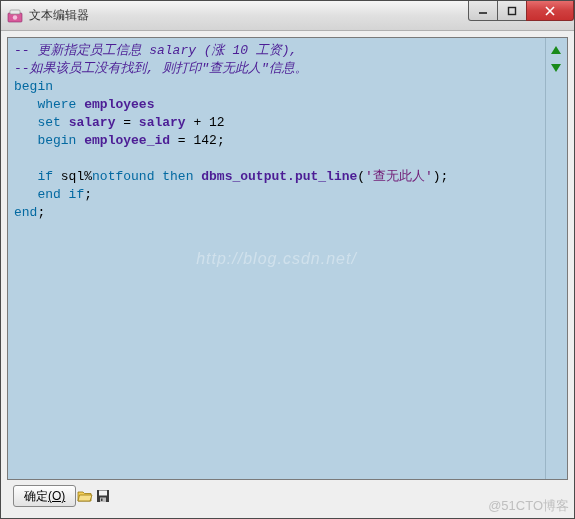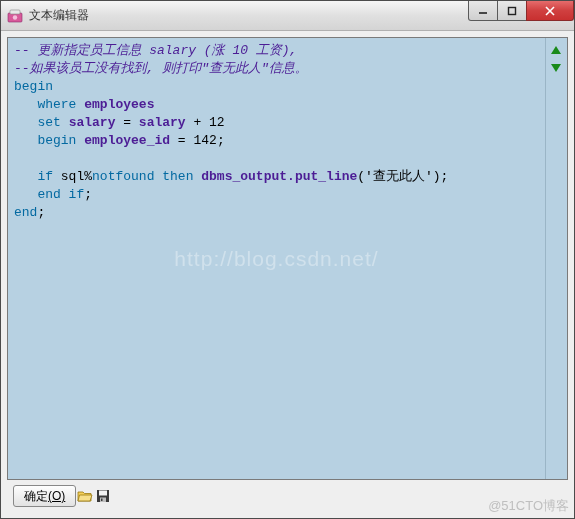--- a/index.html
+++ b/index.html
@@ -106,32 +106,33 @@
       padding-top: 4px;
       gap: 4px;
     }
     .arrow-up, .arrow-down {
       width: 14px; height: 14px;
       cursor: pointer;
     }
     .c-comment { color: #4c1d95; font-style: italic; }
     .c-keyword { color: #0369a1; }
     .c-bold { font-weight: bold; color: #4c1d95; }
-    .c-string { color: #000000; }
+    .c-string { color: #701a75; }
     .c-black { color: #000; }
     .watermark {
       position: absolute;
       top: 50%;
       left: 50%;
       transform: translate(-50%, -50%);
       color: rgba(255,255,255,0.35);
       font-family: Arial, sans-serif;
-      font-size: 21px;
+      font-size: 16px;
       letter-spacing: 1px;
       pointer-events: none;
+      font-style: italic;
     }
     .bottom-bar {
       height: 32px;
       display: flex;
       align-items: center;
       padding: 4px 6px;
       background: #efefef;
     }
     .btn {
       border: 1px solid #888;

